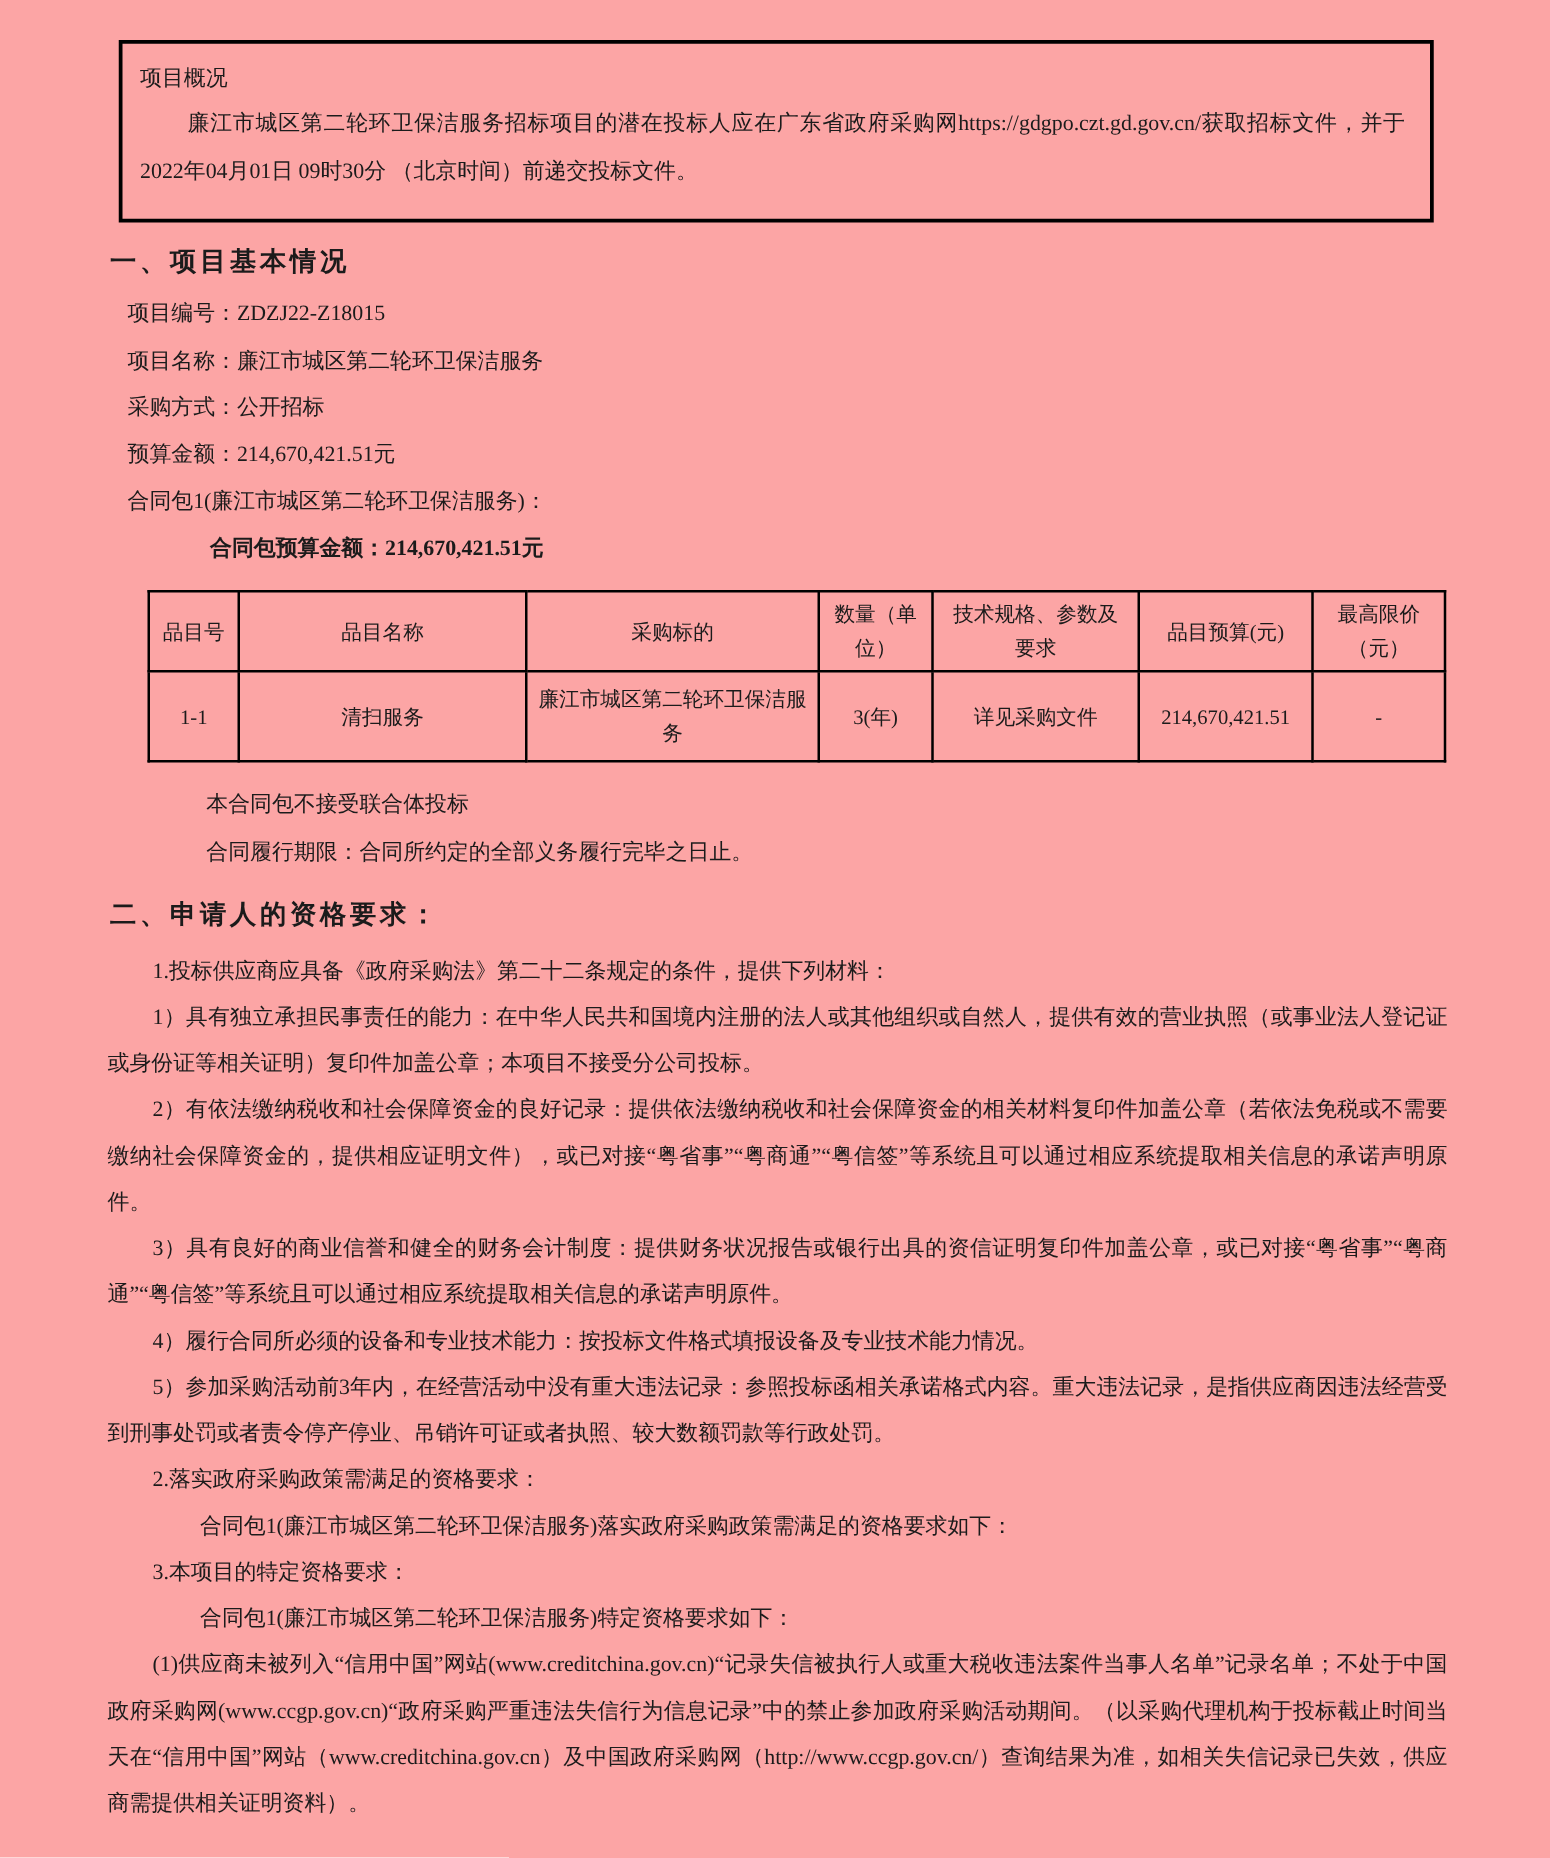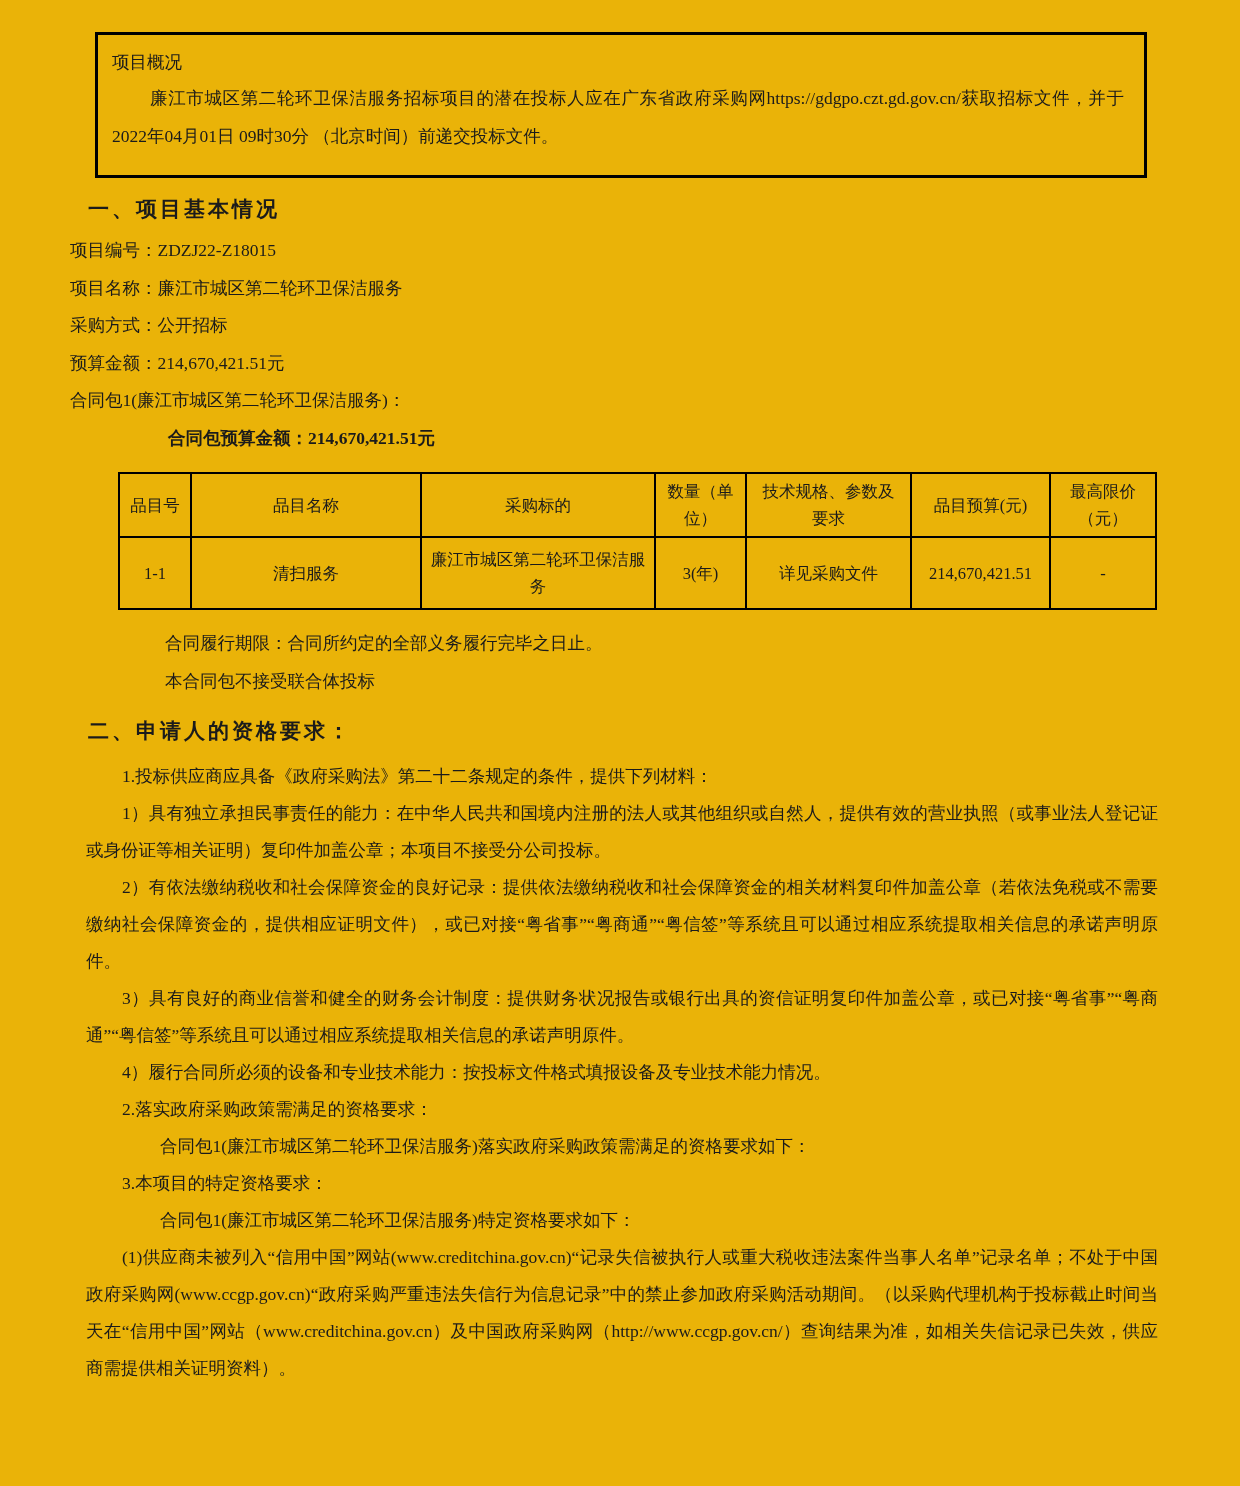--- a/index.html
+++ b/index.html
@@ -11,21 +11,21 @@
     width: 1240px;
     height: 1486px;
     font-family: "Liberation Serif", "DejaVu Serif", serif;
     color: #1b1b1b;
   }
   .page {
     position: relative;
     width: 1240px;
     height: 1486px;
     overflow: hidden;
-    background: #eab308;
+    background: #fca5a5;
   }
   
   .overview-box {
     box-sizing: border-box;
     margin: 32px 93px 0 95px;
     border: 3px solid #000000;
     padding: 12px 20px 20px 14px;
   }
   .overview-title {
     font-size: 17.5px;
@@ -42,21 +42,21 @@
   .section-heading {
     margin: 16px 82px 0 88px;
     font-size: 21px;
     font-weight: bold;
     letter-spacing: 3px;
     line-height: 30px;
   }
   
   .s1-block { margin-top: 8px; }
   .s1-line {
-    margin-left: 70px;
+    margin-left: 102px;
     margin-right: 82px;
     font-size: 17.5px;
     line-height: 37.5px;
   }
   .s1-line.sub  { }
   .s1-line.sub2 { margin-left: 168px; font-weight: bold; }
   
   table.items {
     border-collapse: collapse;
     table-layout: fixed;
@@ -145,32 +145,33 @@
         <td>廉江市城区第二轮环卫保洁服务</td>
         <td>3(年)</td>
         <td>详见采购文件</td>
         <td>214,670,421.51</td>
         <td class="limit-cell">-</td>
       </tr>
     </tbody>
   </table>
 
   <div class="post-block">
+    <div class="post-line">本合同包不接受联合体投标</div>
     <div class="post-line">合同履行期限：合同所约定的全部义务履行完毕之日止。</div>
-    <div class="post-line">本合同包不接受联合体投标</div>
   </div>
 
   <div class="section-heading">二、申请人的资格要求：</div>
 
   <div class="s2-block">
     <p class="ind-a">1.投标供应商应具备《政府采购法》第二十二条规定的条件，提供下列材料：</p>
     <p class="ind-a">1）具有独立承担民事责任的能力：在中华人民共和国境内注册的法人或其他组织或自然人，提供有效的营业执照（或事业法人登记证或身份证等相关证明）复印件加盖公章；本项目不接受分公司投标。</p>
     <p class="ind-a">2）有依法缴纳税收和社会保障资金的良好记录：提供依法缴纳税收和社会保障资金的相关材料复印件加盖公章（若依法免税或不需要缴纳社会保障资金的，提供相应证明文件），或已对接“粤省事”“粤商通”“粤信签”等系统且可以通过相应系统提取相关信息的承诺声明原件。</p>
     <p class="ind-a">3）具有良好的商业信誉和健全的财务会计制度：提供财务状况报告或银行出具的资信证明复印件加盖公章，或已对接“粤省事”“粤商通”“粤信签”等系统且可以通过相应系统提取相关信息的承诺声明原件。</p>
     <p class="ind-a">4）履行合同所必须的设备和专业技术能力：按投标文件格式填报设备及专业技术能力情况。</p>
+    <p class="ind-a">5）参加采购活动前3年内，在经营活动中没有重大违法记录：参照投标函相关承诺格式内容。重大违法记录，是指供应商因违法经营受到刑事处罚或者责令停产停业、吊销许可证或者执照、较大数额罚款等行政处罚。</p>
     <p class="ind-a">2.落实政府采购政策需满足的资格要求：</p>
     <p class="ind-b">合同包1(廉江市城区第二轮环卫保洁服务)落实政府采购政策需满足的资格要求如下：</p>
     <p class="ind-a">3.本项目的特定资格要求：</p>
     <p class="ind-b">合同包1(廉江市城区第二轮环卫保洁服务)特定资格要求如下：</p>
     <p class="ind-a">(1)供应商未被列入“信用中国”网站(www.creditchina.gov.cn)“记录失信被执行人或重大税收违法案件当事人名单”记录名单；不处于中国政府采购网(www.ccgp.gov.cn)“政府采购严重违法失信行为信息记录”中的禁止参加政府采购活动期间。（以采购代理机构于投标截止时间当天在“信用中国”网站（www.creditchina.gov.cn）及中国政府采购网（http://www.ccgp.gov.cn/）查询结果为准，如相关失信记录已失效，供应商需提供相关证明资料）。</p>
   </div>
 
 </div>
 
 </body></html>

